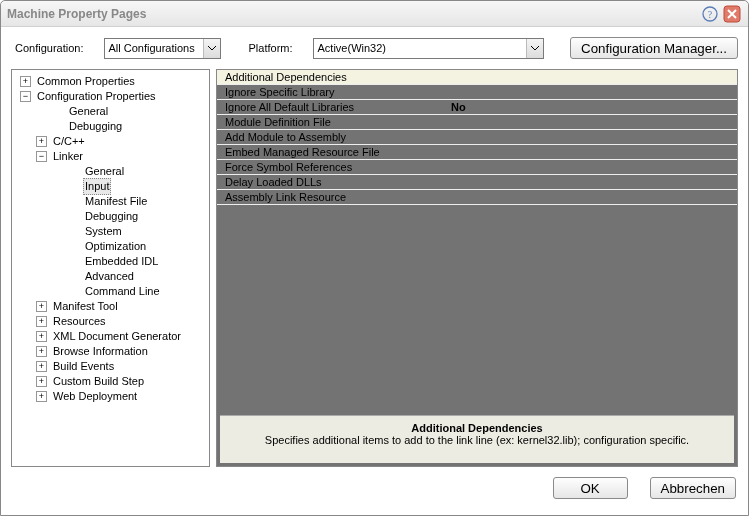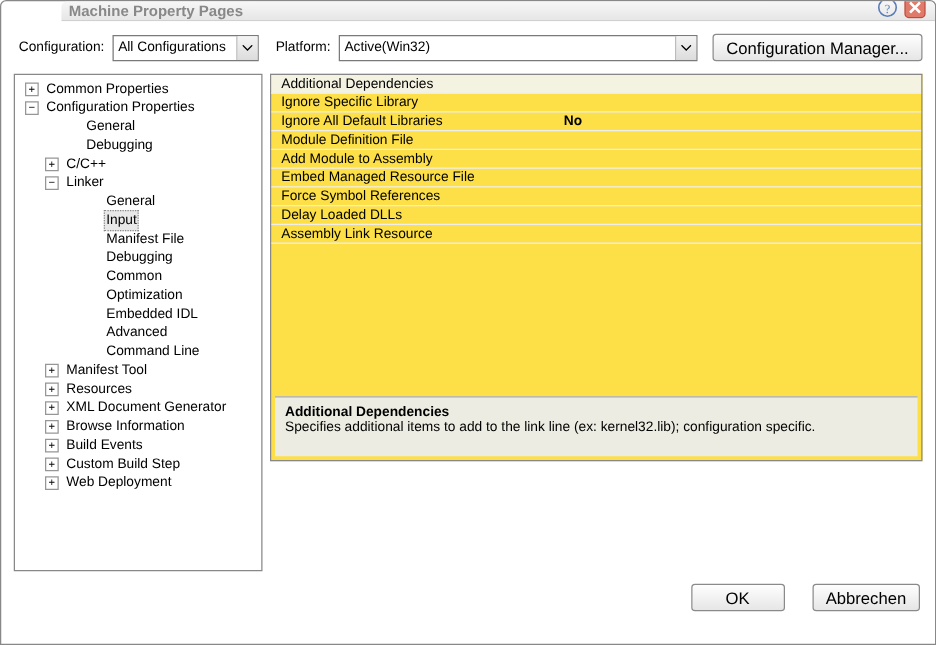--- a/index.html
+++ b/index.html
@@ -1,39 +1,39 @@
 <!DOCTYPE html>
 <html><head>
 <meta charset="utf-8">
 <style>
   * { box-sizing: border-box; margin: 0; padding: 0; }
   body { font-family: Tahoma, "Segoe UI", sans-serif; font-size: 11px; background: #fff; width: 749px; height: 516px; overflow: hidden; border: 1px solid #888; border-radius: 5px 5px 0 0; }
-  .titlebar { height: 16px; background: linear-gradient(to bottom, #f7f7f7, #e6e6e6); border-bottom: 1px solid #d0d0d0; display: flex; align-items: flex-end; padding: 0 6px; border-radius: 5px 5px 0 0; position: relative; margin-left: 48px; }
+  .titlebar { height: 26px; background: linear-gradient(to bottom, #f7f7f7, #e6e6e6); border-bottom: 1px solid #d0d0d0; display: flex; align-items: center; padding: 0 6px; border-radius: 5px 5px 0 0; position: relative; }
   .titlebar .title { color: #888; font-size: 12px; font-weight: bold; flex: 1; font-family: "Segoe UI", Tahoma, sans-serif; }
   .titlebar .winbtn { width: 20px; height: 20px; display: inline-flex; align-items: center; justify-content: center; margin-left: 2px; border-radius: 3px; }
-  .config-row { display: flex; align-items: center; padding: 10px 10px 10px 14px; gap: 6px; }
+  .config-row { display: flex; align-items: center; padding: 10px 10px 10px 14px; gap: 20px; }
   .label { color: #000; }
   .combo { border: 1px solid #7a7a7a; background: #fff; height: 21px; display: flex; align-items: center; padding: 0 4px; position: relative; }
   .combo .arrow { position: absolute; right: 0; top: 0; width: 17px; height: 100%; border-left: 1px solid #bbb; background: linear-gradient(to bottom,#f4f4f4,#dcdcdc); display:flex; align-items:center; justify-content:center; }
   .btn { border: 1px solid #8a8a8a; background: linear-gradient(to bottom,#fefefe,#e6e6e6); padding: 2px 10px; height: 22px; border-radius: 3px; cursor: default; display:inline-flex; align-items:center; }
   .btn.disabled { color: #999; }
   .content { display: flex; padding: 0 10px; gap: 6px; }
   .tree-pane { width: 199px; height: 398px; border: 1px solid #888; background: #fff; overflow: hidden; padding: 4px 2px; }
   .tree ul { list-style: none; }
   .tree li { line-height: 15px; white-space: nowrap; }
   .tree .row { display: flex; align-items: center; height: 15px; }
   .tree .toggle { width: 11px; height: 11px; border: 1px solid #969696; background: #fff; color:#000; font-size: 9px; line-height: 7px; text-align: center; margin-right: 4px; display:inline-flex; align-items:center; justify-content:center; }
   .tree .notoggle { width: 11px; height: 11px; margin-right: 4px; display:inline-block; }
   .tree .lbl { padding: 0 2px; }
   .tree .selected { background: #e8e8e8; border: 1px dotted #888; padding: 0 1px; }
   .ind1 { padding-left: 6px; }
   .ind2 { padding-left: 22px; }
   .ind3 { padding-left: 38px; }
   .ind4 { padding-left: 54px; }
-  .right-pane { flex: 1; height: 310px; border: 1px solid #888; background: #fde047; display: flex; flex-direction: column; }
+  .right-pane { flex: 1; height: 398px; border: 1px solid #888; background: #737373; display: flex; flex-direction: column; text-align: center; }
   .grid { flex: 1; overflow: auto; }
   .grid-row { display: flex; height: 15px; border-bottom: 1px solid #eee; }
   .grid-row.hl { background: #f4f3e2; }
   .grid-row .name { width: 230px; padding-left: 8px; display:flex; align-items:center; }
   .grid-row .val { flex: 1; padding-left: 4px; display:flex; align-items:center; }
   .grid-row .val.bold { font-weight: bold; }
   .desc-pane { height: 48px; border-top: 1px solid #aaa; background: #edece2; padding: 6px 8px; margin: 3px; }
   .desc-pane .title2 { font-weight: bold; }
   .footer { display: flex; justify-content: flex-end; gap: 22px; padding: 10px 12px; }
   svg { display: block; }
@@ -141,21 +141,21 @@
                   </li>
                 <li>
                     <div class="row ind4">
                       <span class="notoggle"></span>
                       <span class="lbl">Debugging</span>
                     </div>
                   </li>
                 <li>
                     <div class="row ind4">
                       <span class="notoggle"></span>
-                      <span class="lbl">Common</span>
+                      <span class="lbl">System</span>
                     </div>
                   </li>
                 <li>
                     <div class="row ind4">
                       <span class="notoggle"></span>
                       <span class="lbl">Optimization</span>
                     </div>
                   </li>
                 <li>
                     <div class="row ind4">

